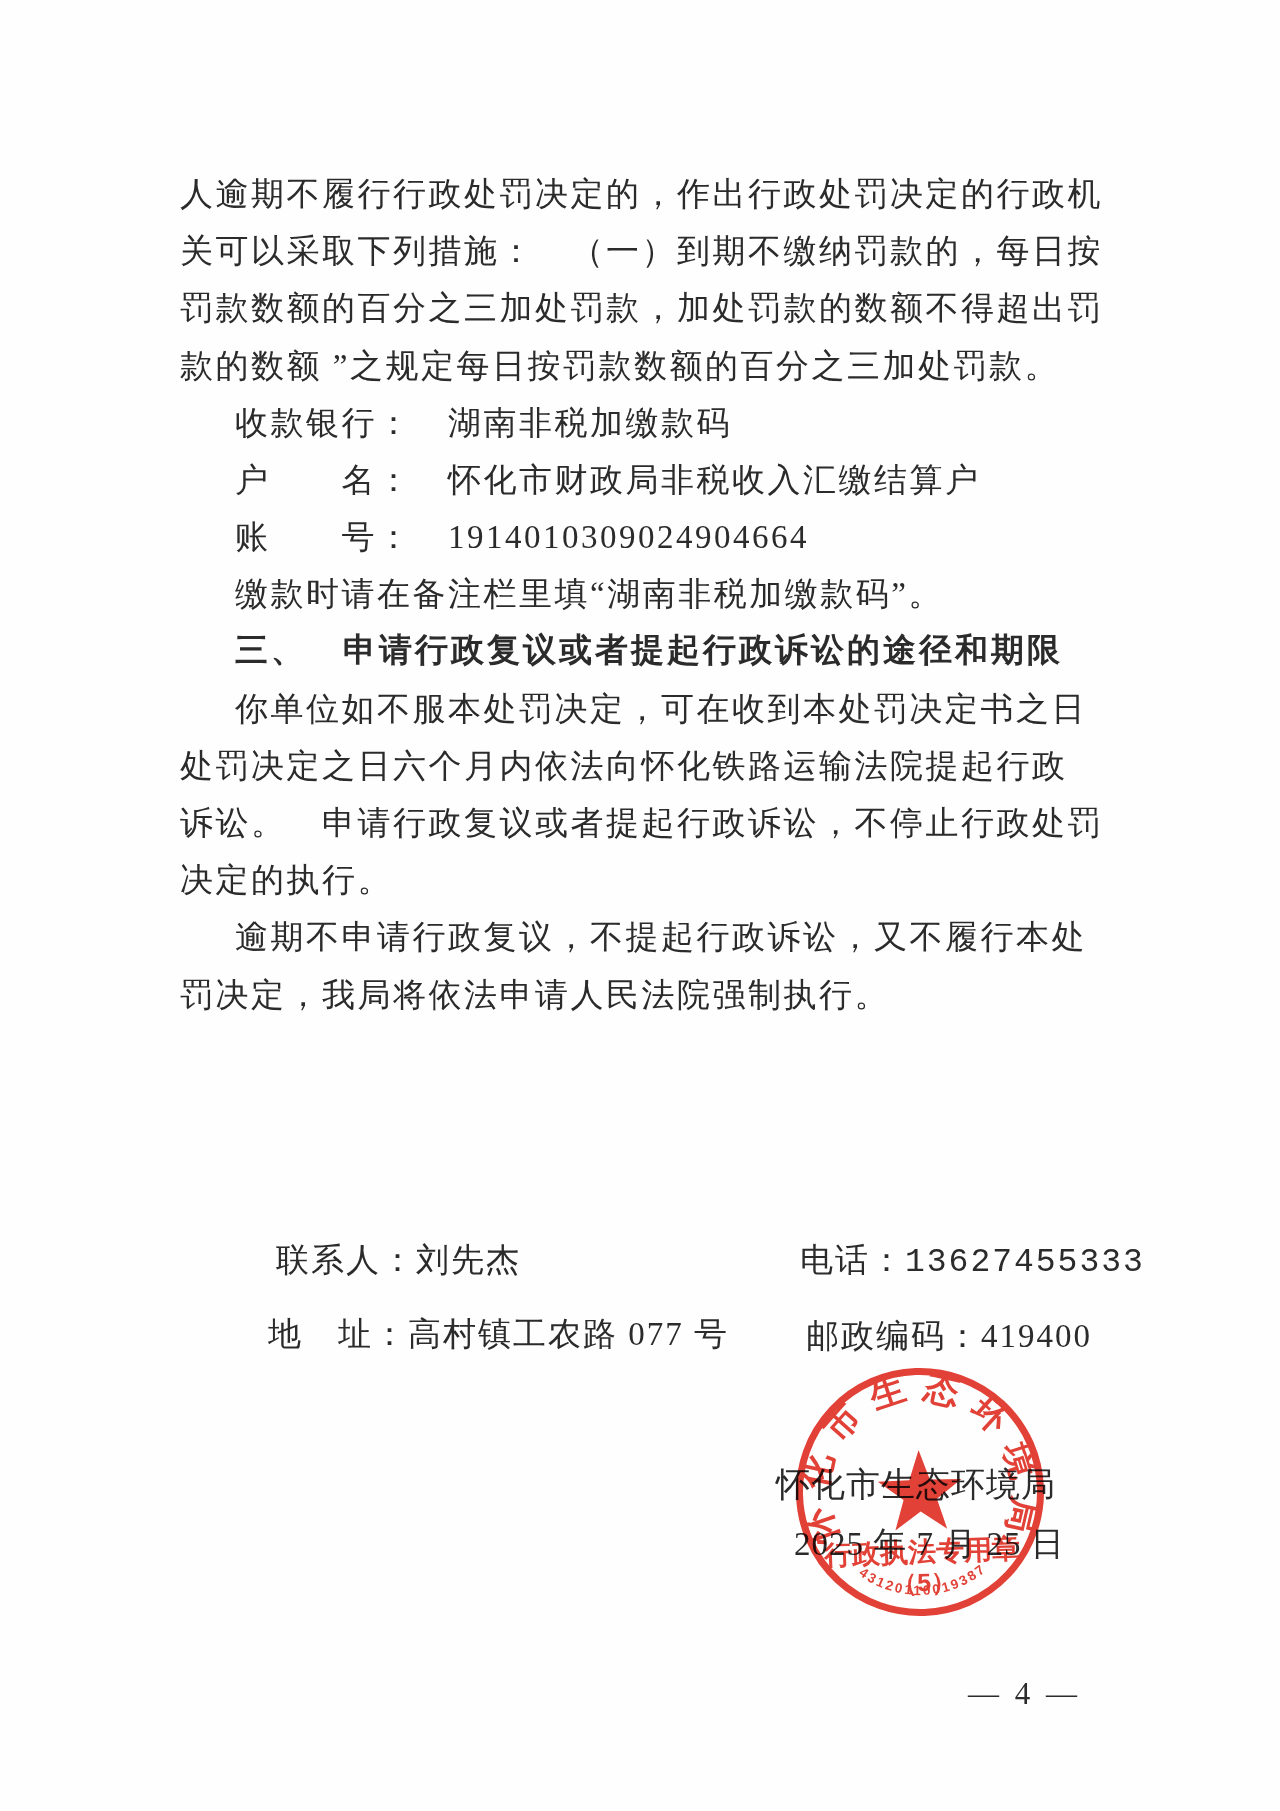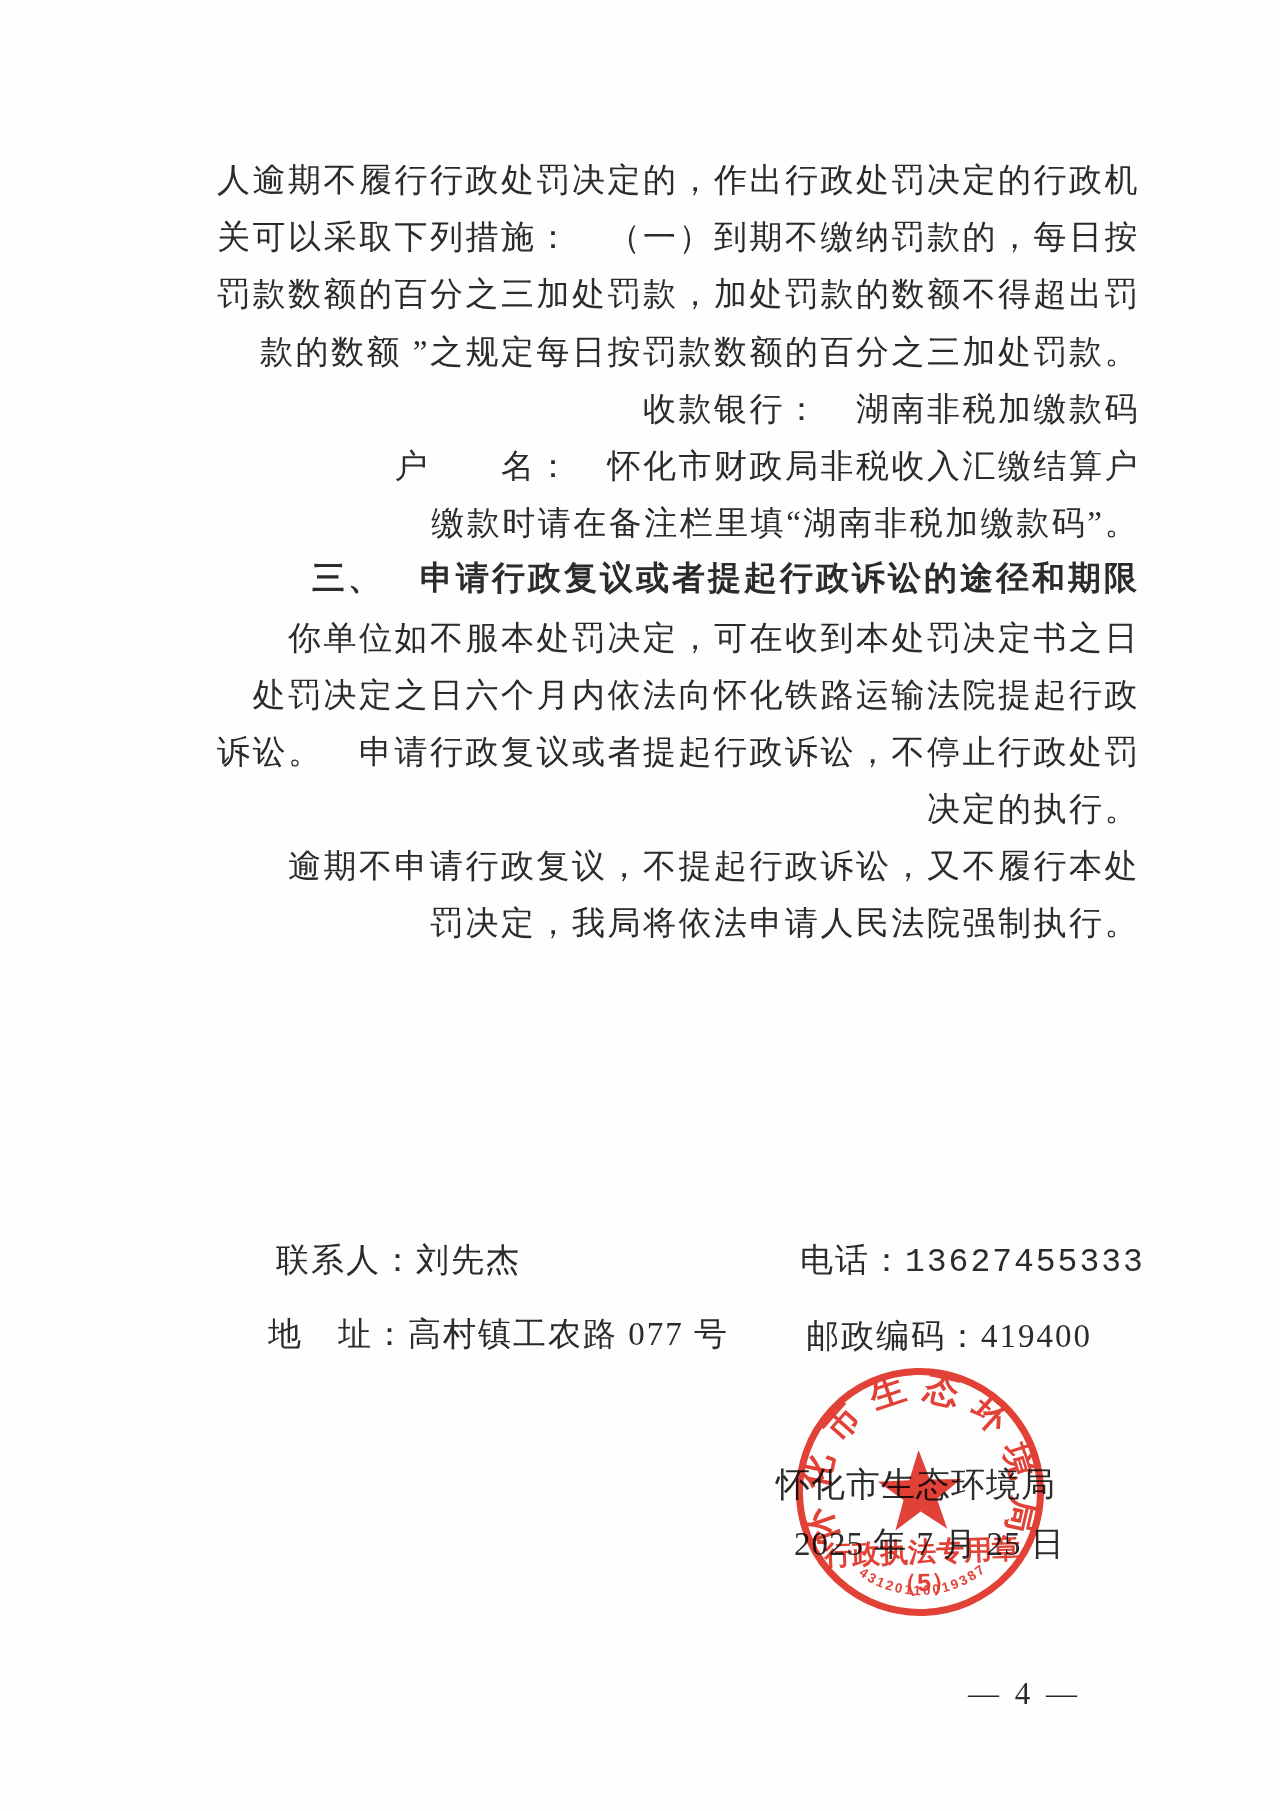--- a/index.html
+++ b/index.html
@@ -4,21 +4,21 @@
 <style>
   html,body{margin:0;padding:0;background:#ffffff;}
   .page{
     position:relative;
     width:1280px;height:1811px;
     background:#fefefe;
     overflow:hidden;
     font-family:"Liberation Serif","DejaVu Serif",serif;
     color:#2b2b2b;
   }
-  .body-text{position:absolute;left:180px;top:152px;width:960px;text-align:right;}
+  .body-text{position:absolute;left:180px;top:166px;width:960px;}
   .line{
     height:57.2px;
     line-height:57.2px;
     font-size:33px;
     letter-spacing:2.5px;
     white-space:nowrap;
   }
   .line.ind{padding-left:55px;}
   .line.bold{
     font-family:Liberation Mono, monospace;
@@ -61,20 +61,21 @@
 
 <div class="page">
 
   <div class="body-text">
     <div class="line">人逾期不履行行政处罚决定的，作出行政处罚决定的行政机</div>
     <div class="line">关可以采取下列措施：　（一）到期不缴纳罚款的，每日按</div>
     <div class="line">罚款数额的百分之三加处罚款，加处罚款的数额不得超出罚</div>
     <div class="line">款的数额 ”之规定每日按罚款数额的百分之三加处罚款。</div>
     <div class="line ind">收款银行：　湖南非税加缴款码</div>
     <div class="line ind">户　　名：　怀化市财政局非税收入汇缴结算户</div>
+    <div class="line ind">账　　号：　1914010309024904664</div>
     <div class="line ind">缴款时请在备注栏里填“湖南非税加缴款码”。</div>
     <div class="line ind bold">三、　申请行政复议或者提起行政诉讼的途径和期限</div>
     <div class="line ind">你单位如不服本处罚决定，可在收到本处罚决定书之日</div>
     <div class="line">处罚决定之日六个月内依法向怀化铁路运输法院提起行政</div>
     <div class="line">诉讼。　申请行政复议或者提起行政诉讼，不停止行政处罚</div>
     <div class="line">决定的执行。</div>
     <div class="line ind">逾期不申请行政复议，不提起行政诉讼，又不履行本处</div>
     <div class="line">罚决定，我局将依法申请人民法院强制执行。</div>
   </div>
 

